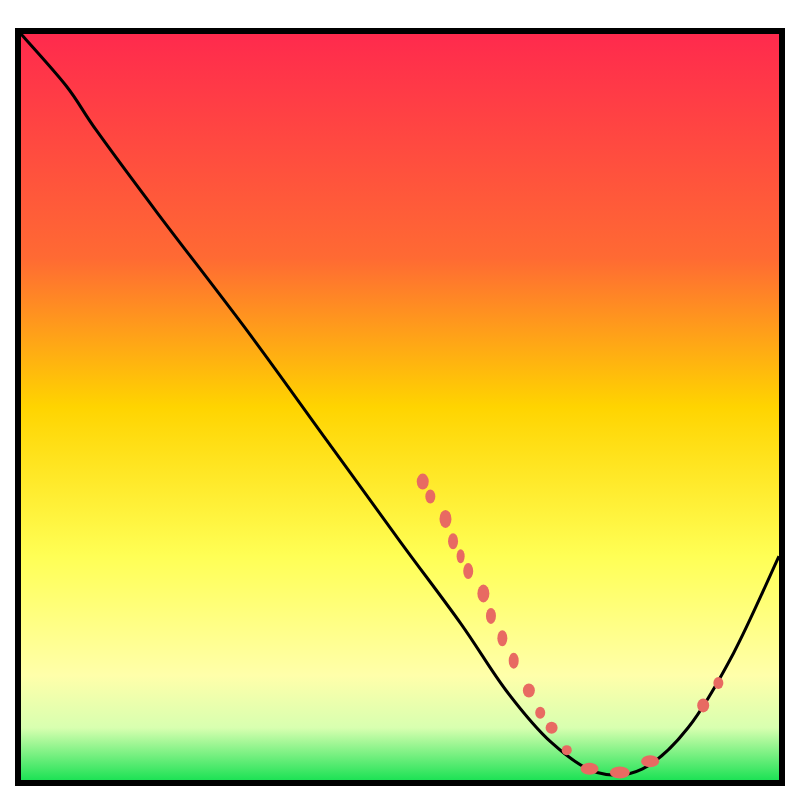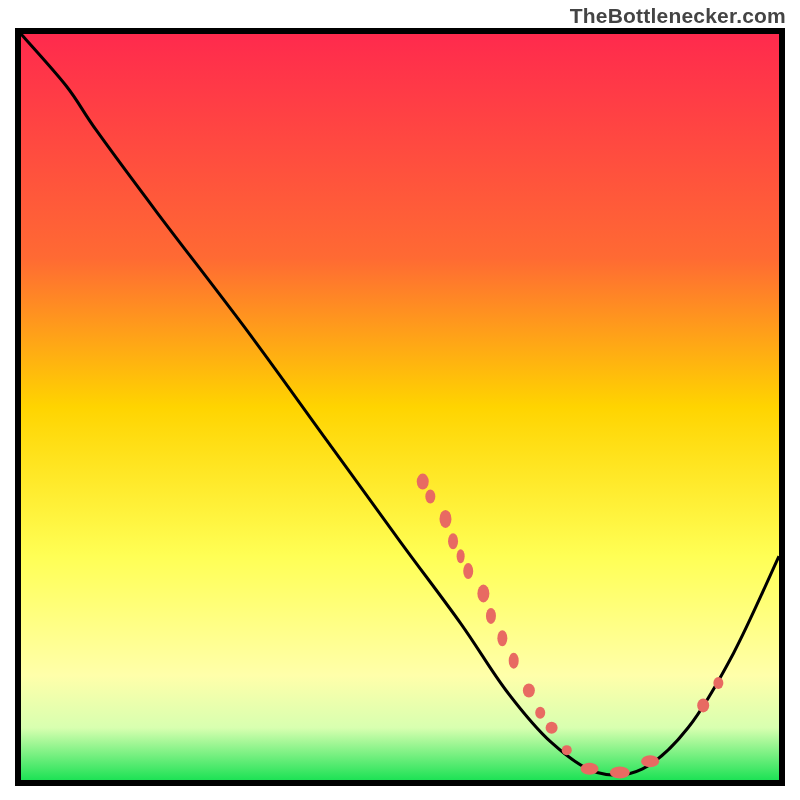--- a/index.html
+++ b/index.html
@@ -39,21 +39,20 @@
     left: 0;
     top: 0;
     width: 100%;
     height: 100%;
   }
 </style>
 </head>
 <body>
 
 <div class="wrap">
-  <div class="watermark">TheBottlenecker.com</div>
 
   <div class="frame">
     <svg class="plot" viewBox="0 0 758 746" preserveAspectRatio="none">
       <defs>
         <linearGradient id="bg-grad" x1="0" y1="0" x2="0" y2="1">
             <stop offset="0%" stop-color="#ff2a4d"></stop>
             <stop offset="30%" stop-color="#ff6a33"></stop>
             <stop offset="50%" stop-color="#ffd400"></stop>
             <stop offset="70%" stop-color="#ffff55"></stop>
             <stop offset="86%" stop-color="#ffffaa"></stop>

